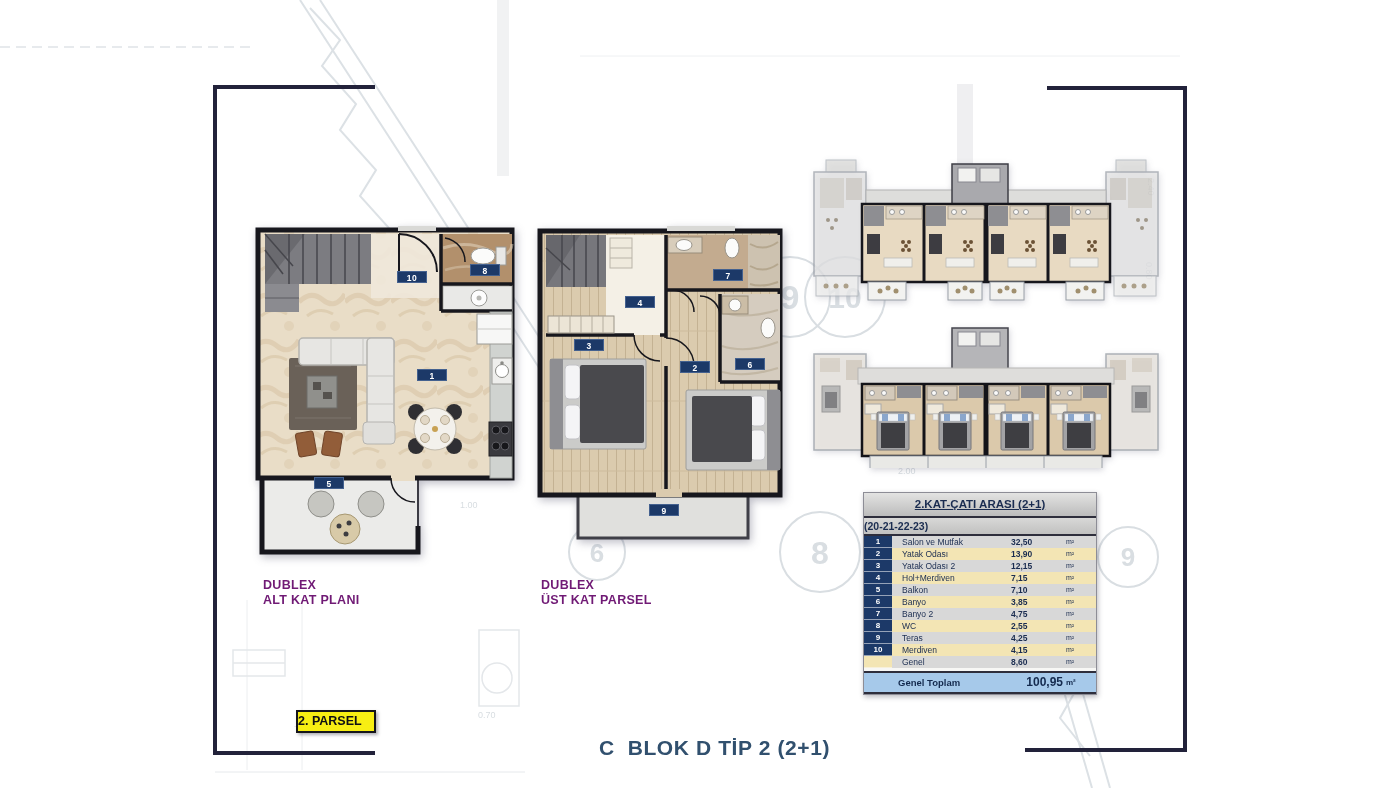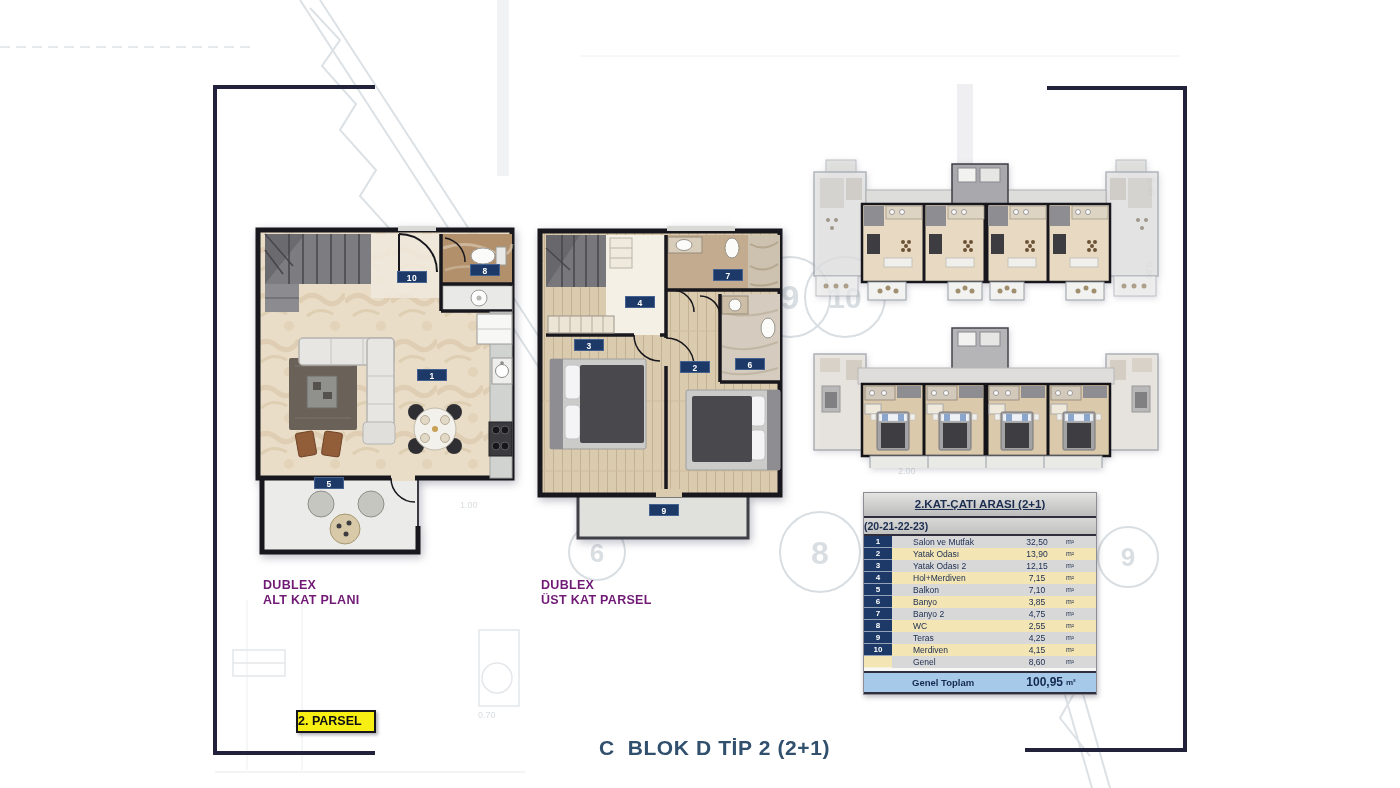--- a/index.html
+++ b/index.html
@@ -27,27 +27,27 @@
   .at-title{height:23px;background:linear-gradient(#e3e3e2,#bcbcbc);border-bottom:2px solid #2e2e3c;
       color:#1a2c50;text-align:center;font:bold 11.5px/23px "Liberation Sans",sans-serif;text-decoration:underline;}
   .at-sub{height:16px;background:linear-gradient(#d8d8d7,#c1c1c0);border-bottom:2px solid #2e2e3c;
       color:#1a2c50;text-align:left;font:bold 10.5px/16px "Liberation Sans",sans-serif;}
   .at-row{display:flex;height:12px;color:#1a2c50;font:8.5px/12px "Liberation Sans",sans-serif;}
   .at-row.gray{background:#d8d8d8;}
   .at-row.cream{background:#f3e5b4;}
   .at-no{width:28px;background:#1c3968;color:#ffffff;text-align:center;font-weight:bold;font-size:8px;
       border-bottom:1px solid rgba(250,250,250,.55);box-sizing:border-box;}
   .at-no.empty{background:#f3e5b4;}
-  .at-name{flex:1;padding-left:21px;}
-  .at-val{width:52px;text-align:center;font-weight:normal;}
+  .at-name{flex:1;padding-left:10px;}
+  .at-val{width:52px;text-align:left;font-weight:bold;}
   .at-unit{width:30px;padding-left:3px;font-size:7px;}
   .at-spacer{height:3px;background:#f7f7f5;}
   .at-total{display:flex;height:19px;background:#a6c9ea;border-top:2px solid #2e2e3c;
       border-bottom:2px solid #2e2e3c;align-items:center;color:#142a4e;}
-  .at-total .t-name{flex:1;padding-left:48px;font:bold 9.5px/19px "Liberation Sans",sans-serif;}
+  .at-total .t-name{flex:1;padding-left:34px;font:bold 9.5px/19px "Liberation Sans",sans-serif;}
   .at-total .t-val{width:52px;text-align:right;font:bold 12px/19px "Liberation Sans",sans-serif;}
   .at-total .t-unit{width:30px;padding-left:3px;font:bold 8px/19px "Liberation Sans",sans-serif;}
 </style>
 </head>
 <body>
 
 <div class="canvas">
 
   <svg class="abs" style="left:0;top:0" width="1400" height="788">
     <g fill="none" stroke="#dfe3e7" stroke-width="1.5">

